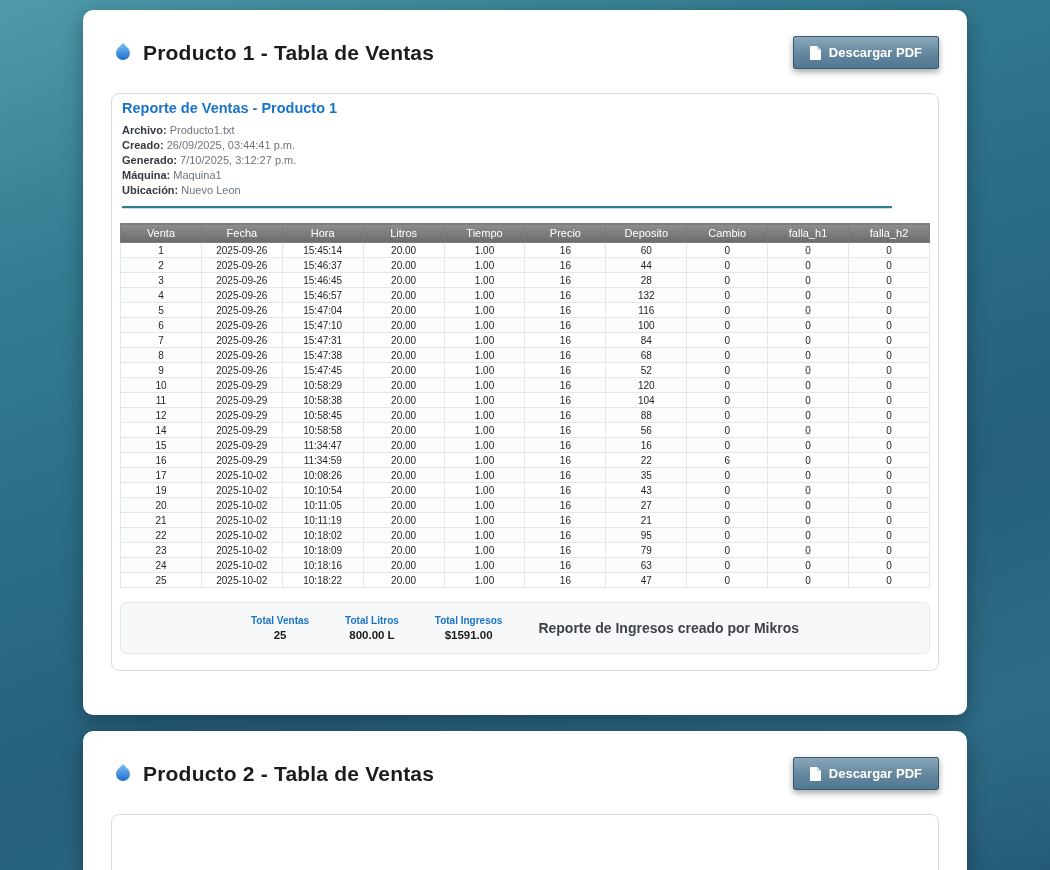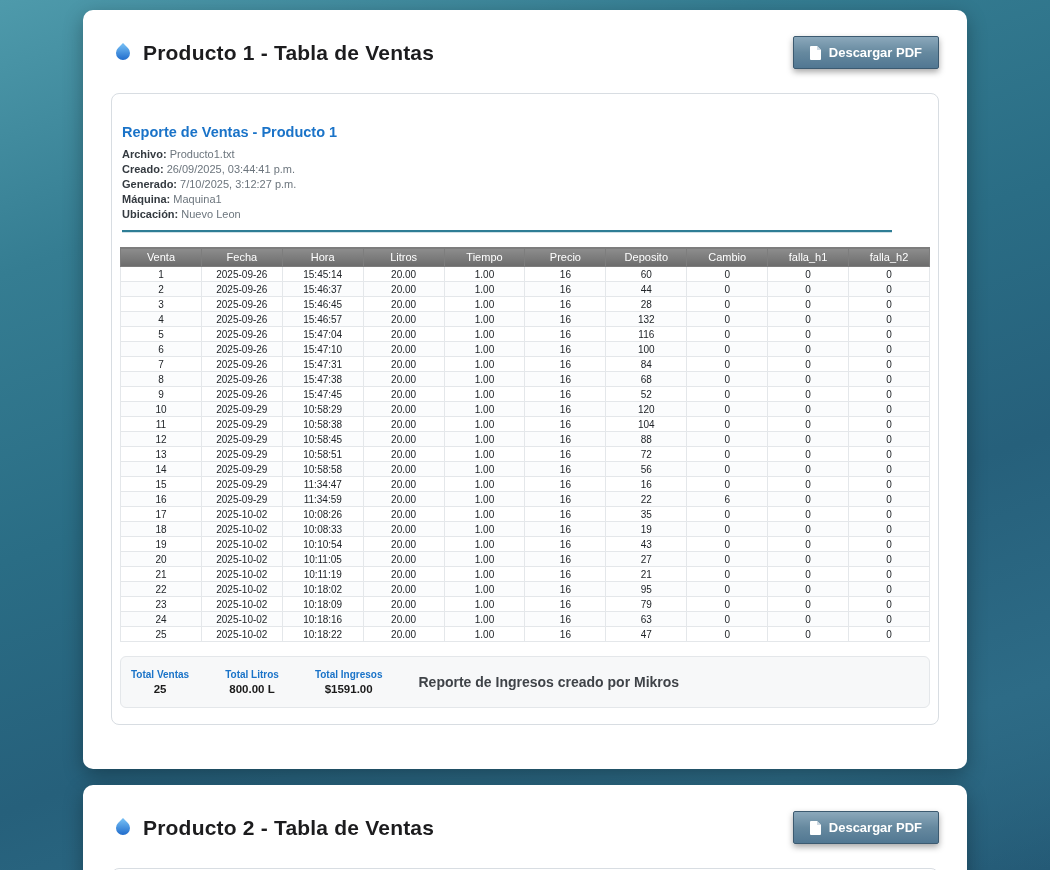--- a/index.html
+++ b/index.html
@@ -56,21 +56,21 @@
     font-size: 13px;
     padding: 8px 16px;
     border: 1px solid #3c5a70;
     border-radius: 2px;
     box-shadow: 0 3px 6px rgba(0,0,0,0.35);
     cursor: pointer;
   }
   .panel {
     border: 1px solid #d8dde2;
     border-radius: 8px;
-    padding: 28px 8px 16px 8px;
+    padding: 4px 8px 16px 8px;
     background: #ffffff;
   }
   .panel.stub { min-height: 120px; padding: 0; }
   .report-heading {
     color: #1a73c8;
     font-size: 14.5px;
     font-weight: 700;
     margin: 2px 0 7px 2px;
   }
   .meta { margin-left: 2px; }
@@ -112,20 +112,21 @@
   }
   table.sales tr:nth-child(even) td { background: #fbfcfd; }
   .totals-box {
     margin-top: 14px;
     background: #f7f8f9;
     border: 1px solid #e4e7ea;
     border-radius: 6px;
     padding: 12px 10px;
     display: flex;
     align-items: center;
+    justify-content: center;
     gap: 36px;
   }
   .total-item { text-align: center; }
   .total-label { color: #1a73c8; font-weight: 700; font-size: 10px; margin-bottom: 3px; }
   .total-value { color: #1b1b1b; font-weight: 700; font-size: 11.5px; }
   .footnote { font-size: 14px; font-weight: 700; color: #3f4348; }
   .pdf-icon-svg { display: block; }
 </style>
 </head>
 <body>
@@ -315,32 +316,20 @@
               <td>10:58:45</td>
               <td>20.00</td>
               <td>1.00</td>
               <td>16</td>
               <td>88</td>
               <td>0</td>
               <td>0</td>
               <td>0</td>
             </tr>
             <tr>
-              <td>13</td>
-              <td>2025-09-29</td>
-              <td>10:58:51</td>
-              <td>20.00</td>
-              <td>1.00</td>
-              <td>16</td>
-              <td>72</td>
-              <td>0</td>
-              <td>0</td>
-              <td>0</td>
-            </tr>
-            <tr>
               <td>14</td>
               <td>2025-09-29</td>
               <td>10:58:58</td>
               <td>20.00</td>
               <td>1.00</td>
               <td>16</td>
               <td>56</td>
               <td>0</td>
               <td>0</td>
               <td>0</td>
@@ -370,32 +359,20 @@
               <td>0</td>
             </tr>
             <tr>
               <td>17</td>
               <td>2025-10-02</td>
               <td>10:08:26</td>
               <td>20.00</td>
               <td>1.00</td>
               <td>16</td>
               <td>35</td>
-              <td>0</td>
-              <td>0</td>
-              <td>0</td>
-            </tr>
-            <tr>
-              <td>18</td>
-              <td>2025-10-02</td>
-              <td>10:08:33</td>
-              <td>20.00</td>
-              <td>1.00</td>
-              <td>16</td>
-              <td>19</td>
               <td>0</td>
               <td>0</td>
               <td>0</td>
             </tr>
             <tr>
               <td>19</td>
               <td>2025-10-02</td>
               <td>10:10:54</td>
               <td>20.00</td>
               <td>1.00</td>

